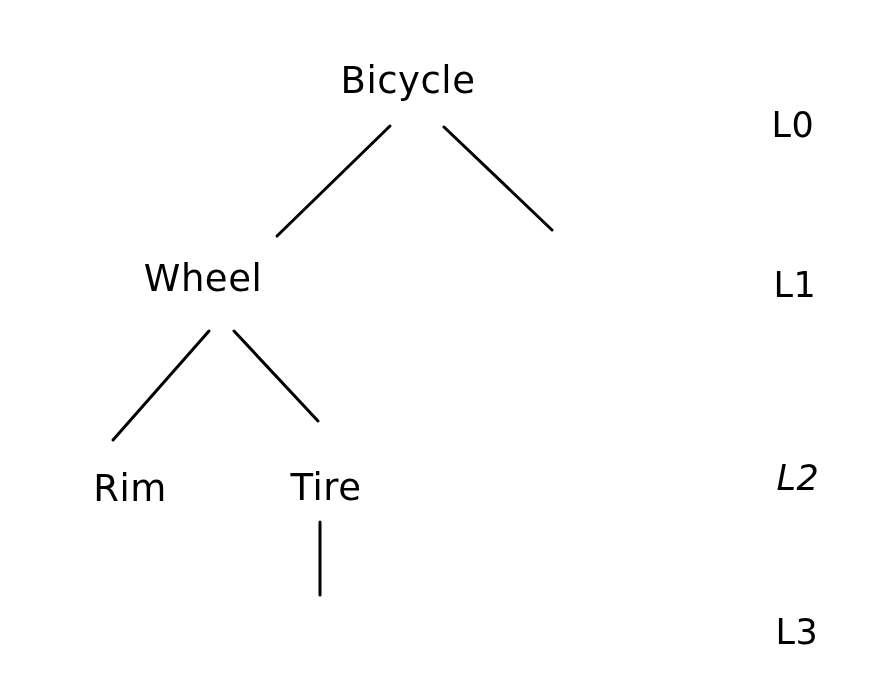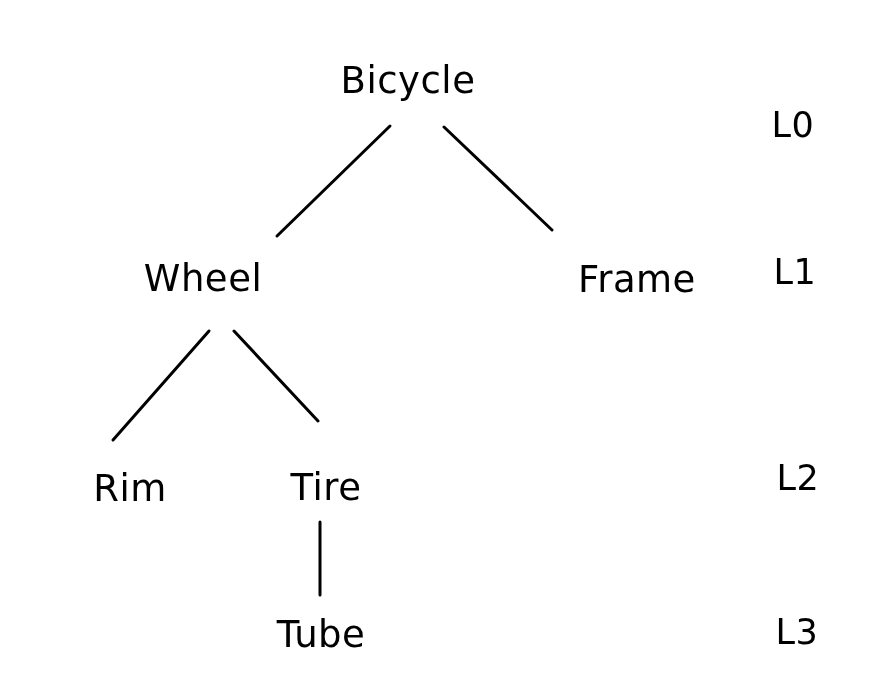--- a/index.html
+++ b/index.html
@@ -55,23 +55,21 @@
   <svg id="edges" viewBox="0 0 870 690" xmlns="http://www.w3.org/2000/svg">
     <line stroke="#000000" stroke-width="3" stroke-linecap="round" x1="390" y1="126" x2="277" y2="236"></line>
     <line stroke="#000000" stroke-width="3" stroke-linecap="round" x1="444" y1="127" x2="552" y2="230"></line>
     <line stroke="#000000" stroke-width="3" stroke-linecap="round" x1="209" y1="331" x2="113" y2="440"></line>
     <line stroke="#000000" stroke-width="3" stroke-linecap="round" x1="234" y1="331" x2="318" y2="421"></line>
     <line stroke="#000000" stroke-width="3" stroke-linecap="round" x1="320" y1="522" x2="320" y2="595"></line>
   </svg>
 
   <div class="node-label" style="left: 408px; top: 80px;">Bicycle</div>
   <div class="node-label" style="left: 203px; top: 278px;">Wheel</div>
-  <div class="node-label" style="left: 637px; top: 279px;">Frame</div>
   <div class="node-label" style="left: 326px; top: 487px;">Tire</div>
   <div class="node-label" style="left: 130px; top: 488px;">Rim</div>
-  <div class="node-label" style="left: 321px; top: 634px;">Tube</div>
 
   <div class="level-label" style="left: 793px; top: 78px; margin-top: 47px;">L0</div>
-  <div class="level-label" style="left: 795px; top: 272px;">L1</div>
-  <div class="level-label" style="left: 798px; top: 478px;">L2</div>
+  <div class="level-label" style="left: 795px; top: 285px;">L1</div>
+  <div class="level-label" style="left: 798px; top: 478px; font-style: italic;">L2</div>
   <div class="level-label" style="left: 797px; top: 632px;">L3</div>
 
 </div>
 
 </body></html>

